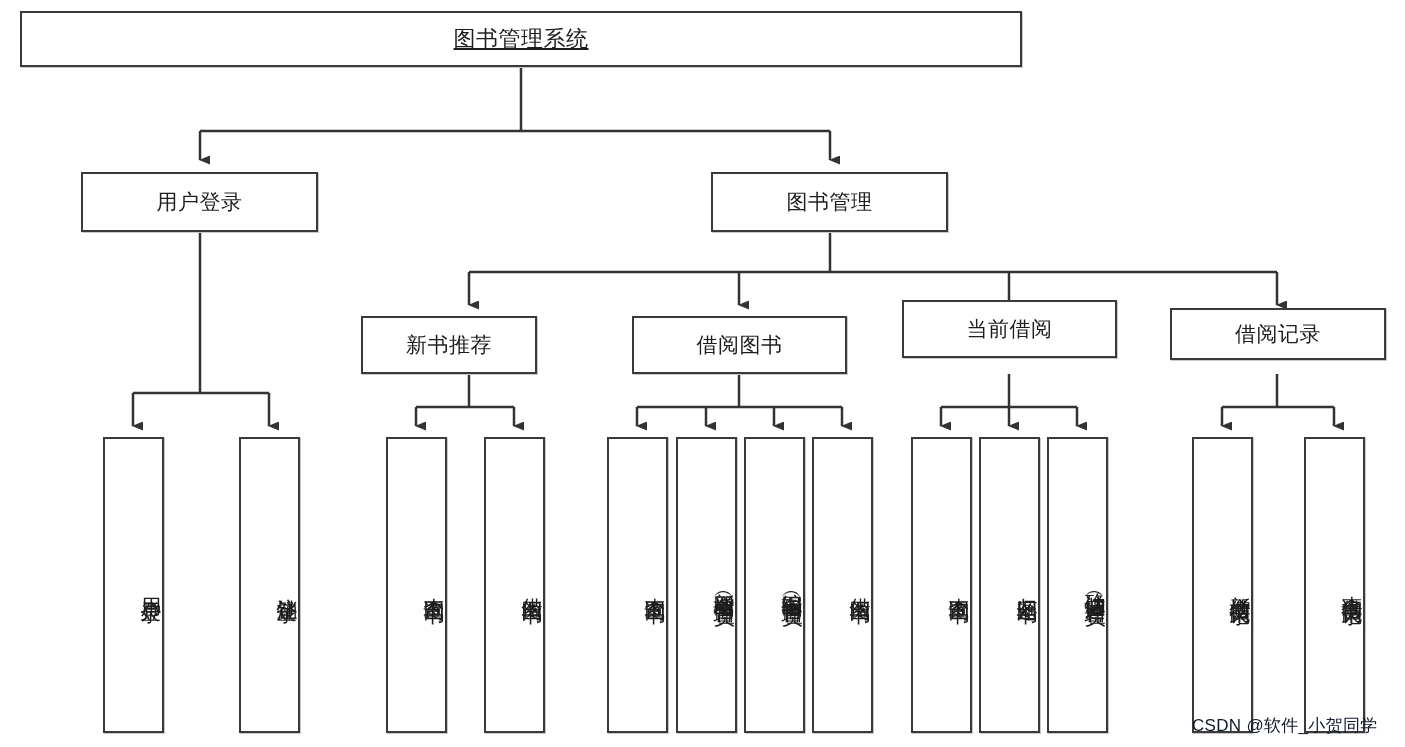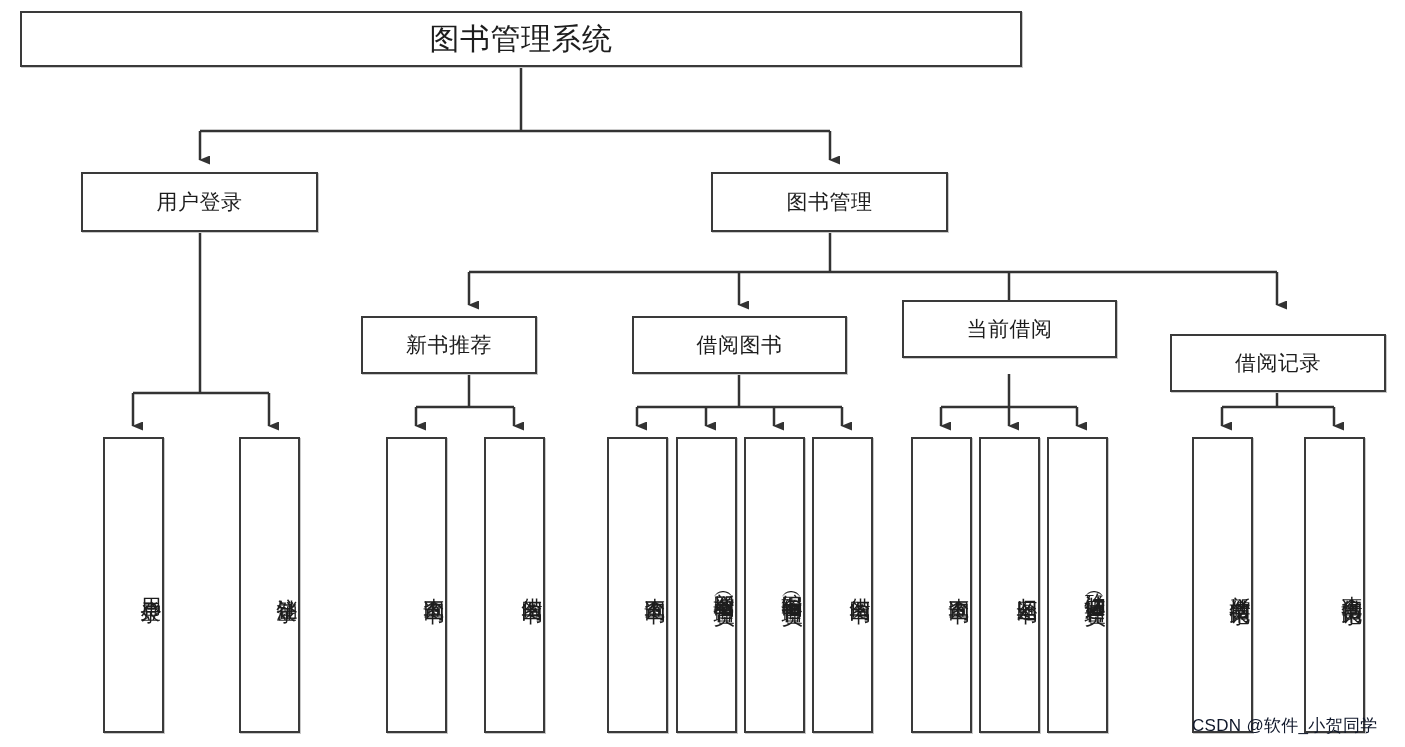--- a/index.html
+++ b/index.html
@@ -35,21 +35,22 @@
     align-items: center;
     justify-content: center;
     color: #1d1d1d;
   }
   .node-h {
     font-size: 21px;
     letter-spacing: 0.5px;
     white-space: nowrap;
   }
   .node-root {
-    font-size: 30px;
+    font-size: 22px;
+    text-decoration: underline;
   }
   .node-v {
     writing-mode: vertical-rl;
     text-orientation: upright;
     font-size: 21px;
     line-height: 1.08;
     letter-spacing: 2px;
     padding: 4px 0;
     align-items: flex-start;
     justify-content: center;
@@ -138,21 +139,21 @@
   </div>
 
   <div class="node node-h" style="left:632px; top:316px; width:215px; height:58px;">
     <span>借阅图书</span>
   </div>
 
   <div class="node node-h" style="left:902px; top:300px; width:215px; height:58px;">
     <span>当前借阅</span>
   </div>
 
-  <div class="node node-h" style="left:1170px; top:334px; width:216px; height:58px;justify-content:center;">
+  <div class="node node-h" style="left:1170px; top:308px; width:216px; height:52px;justify-content:center;">
     <span>借阅记录</span>
   </div>
 
   <div class="node node-v" style="left:103px; top:437px; width:61px; height:296px;">
     <span>用户登录</span>
   </div>
 
   <div class="node node-v" style="left:239px; top:437px; width:61px; height:296px;">
     <span>注销登录</span>
   </div>

